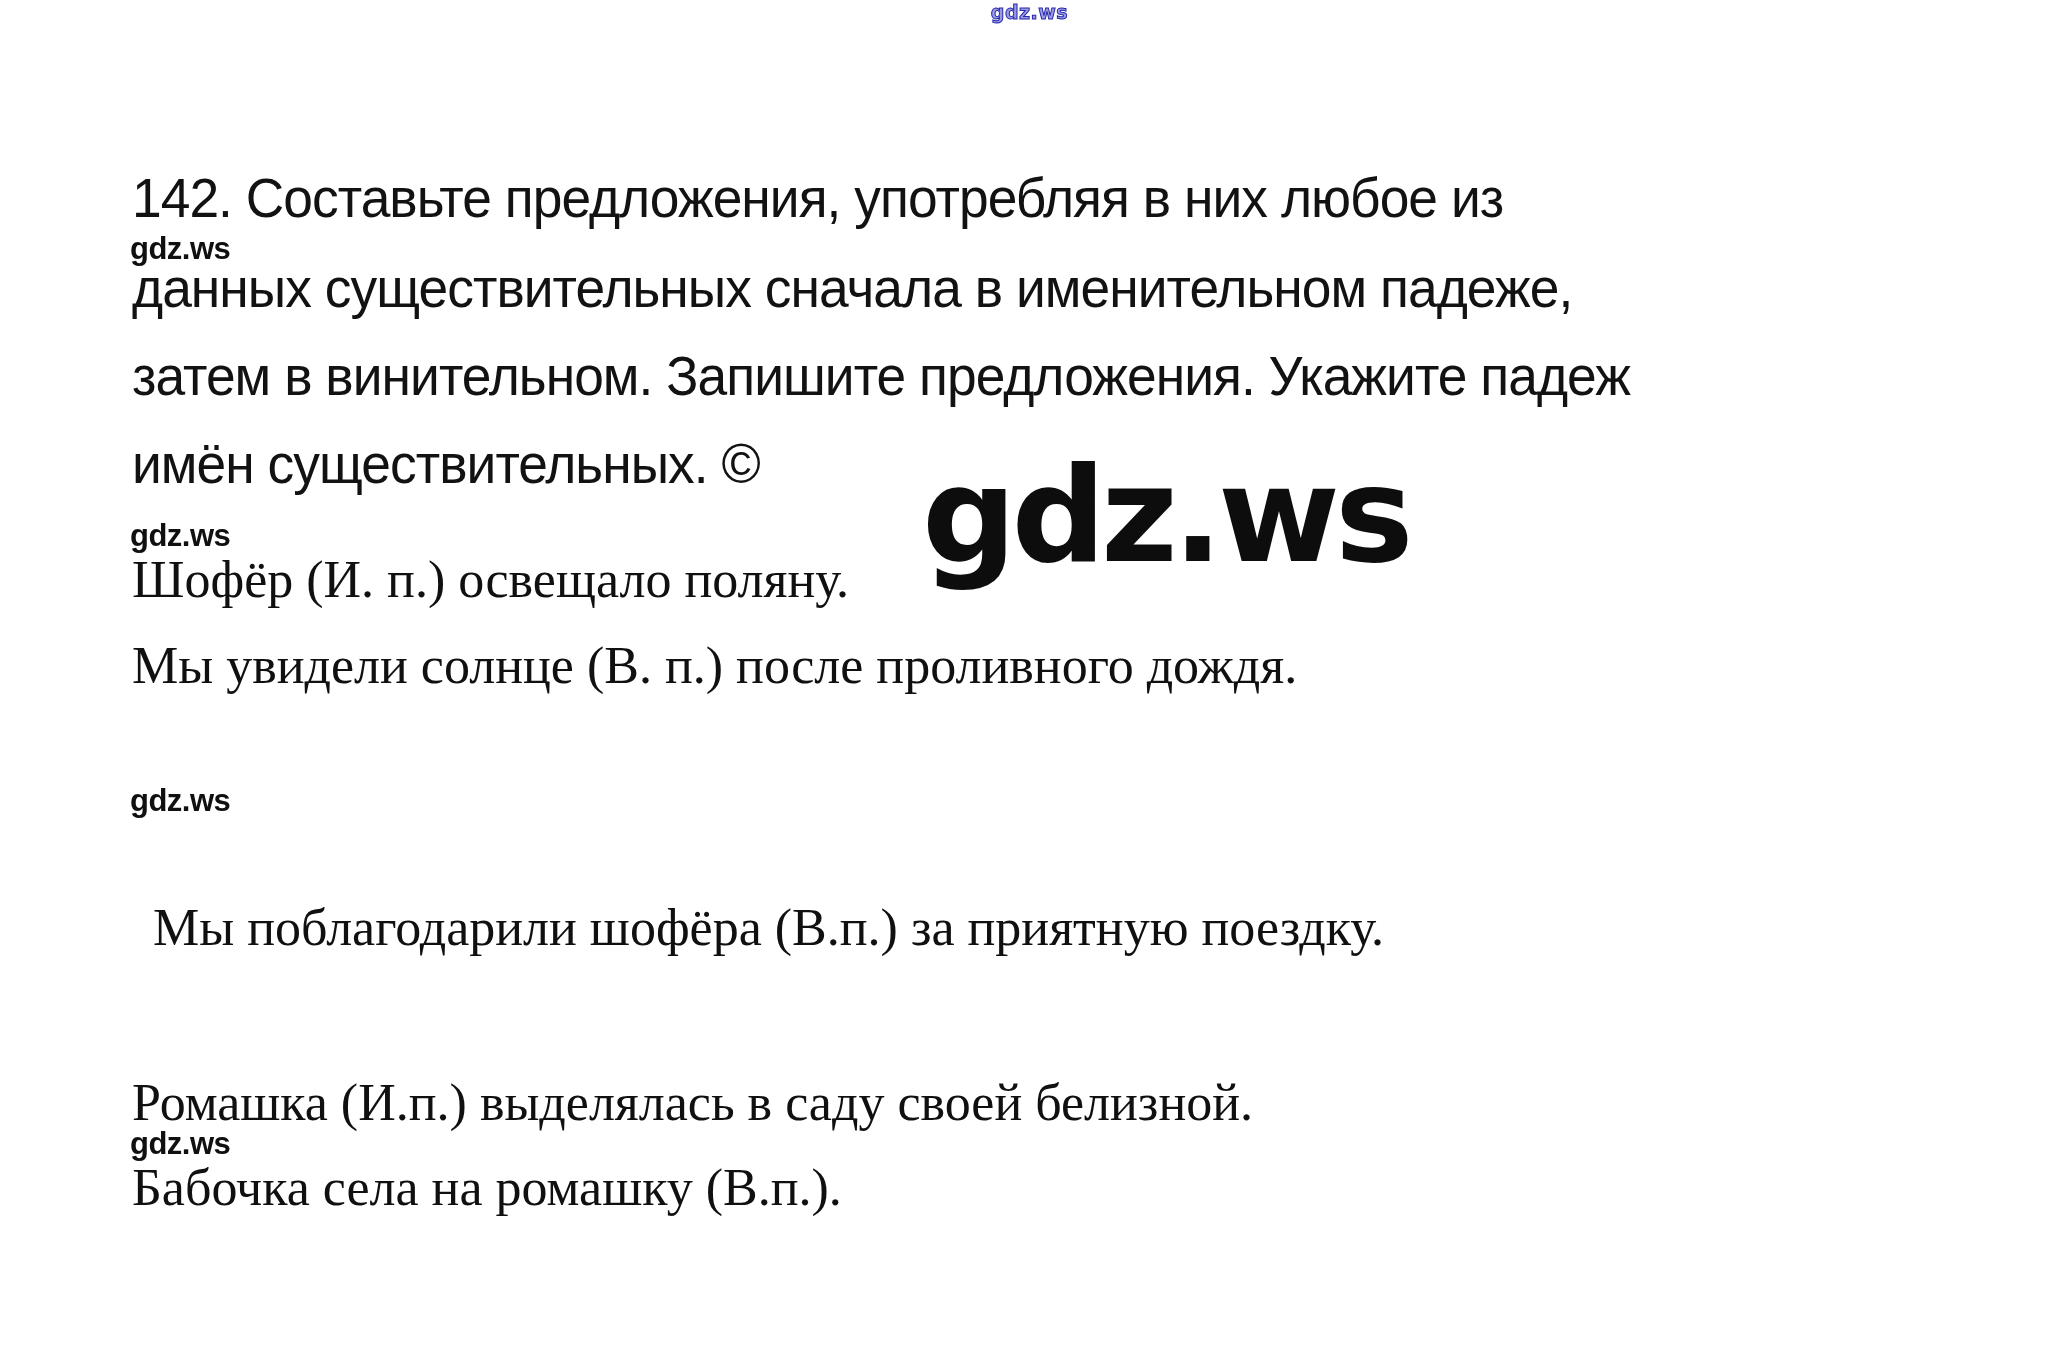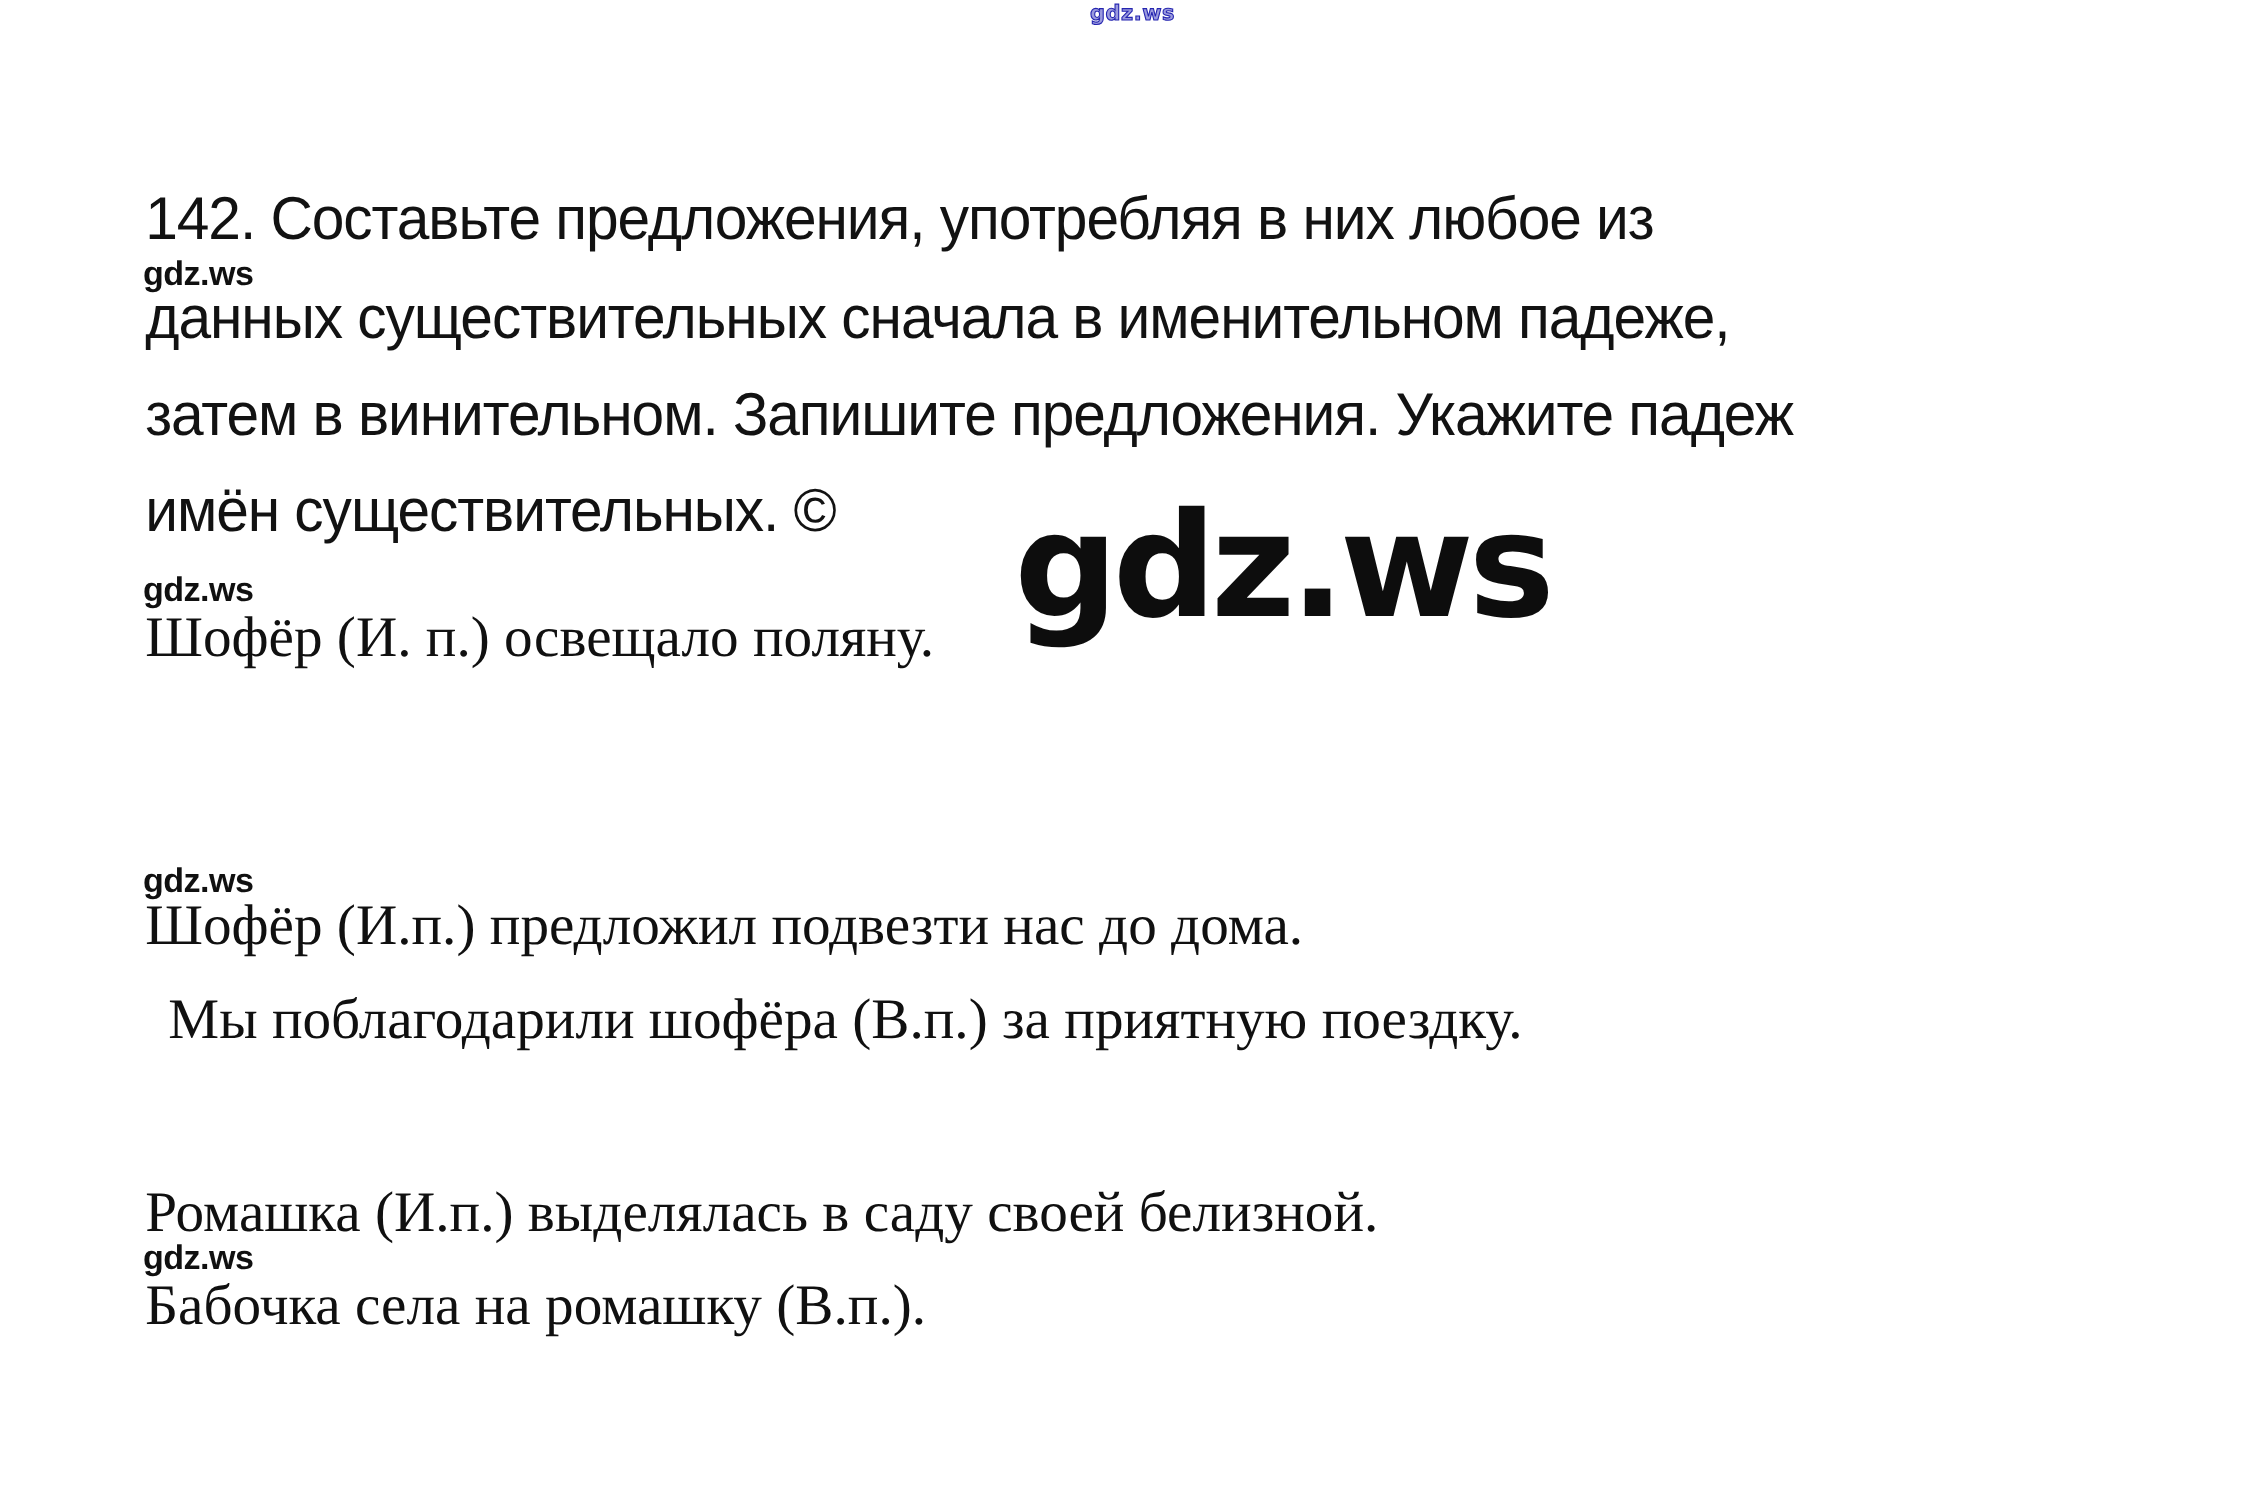--- a/index.html
+++ b/index.html
@@ -89,24 +89,24 @@
   <div class="abs task-line" style="top:346px;">затем в винительном. Запишите предложения. Укажите падеж</div>
 
   <div class="abs task-line" style="top:434px;">имён существительных. ©</div>
 
   <div class="abs wm-large">gdz.ws</div>
 
   <div class="abs wm-small" style="top:518px;">gdz.ws</div>
 
   <div class="abs ans-line" style="top:550px;">Шофёр (И. п.) освещало поляну.</div>
 
+  <div class="abs ans-line" style="top:636px;">Мы увидели солнце (В. п.) после проливного дождя.</div>
 
   <div class="abs wm-small" style="top:783px;">gdz.ws</div>
 
-  <div class="abs ans-line" style="top:812px;">Шофёр (И.п.) предложил подвезти нас до дома.</div>
 
   <div class="abs ans-line" style="top:898px;margin-left:21px;">Мы поблагодарили шофёра (В.п.) за приятную поездку.</div>
 
   <div class="abs ans-line" style="top:1073px;text-align:right;">Ромашка (И.п.) выделялась в саду своей белизной.</div>
 
   <div class="abs wm-small" style="top:1126px;">gdz.ws</div>
 
   <div class="abs ans-line" style="top:1158px;">Бабочка села на ромашку (В.п.).</div>
 
 </div>

